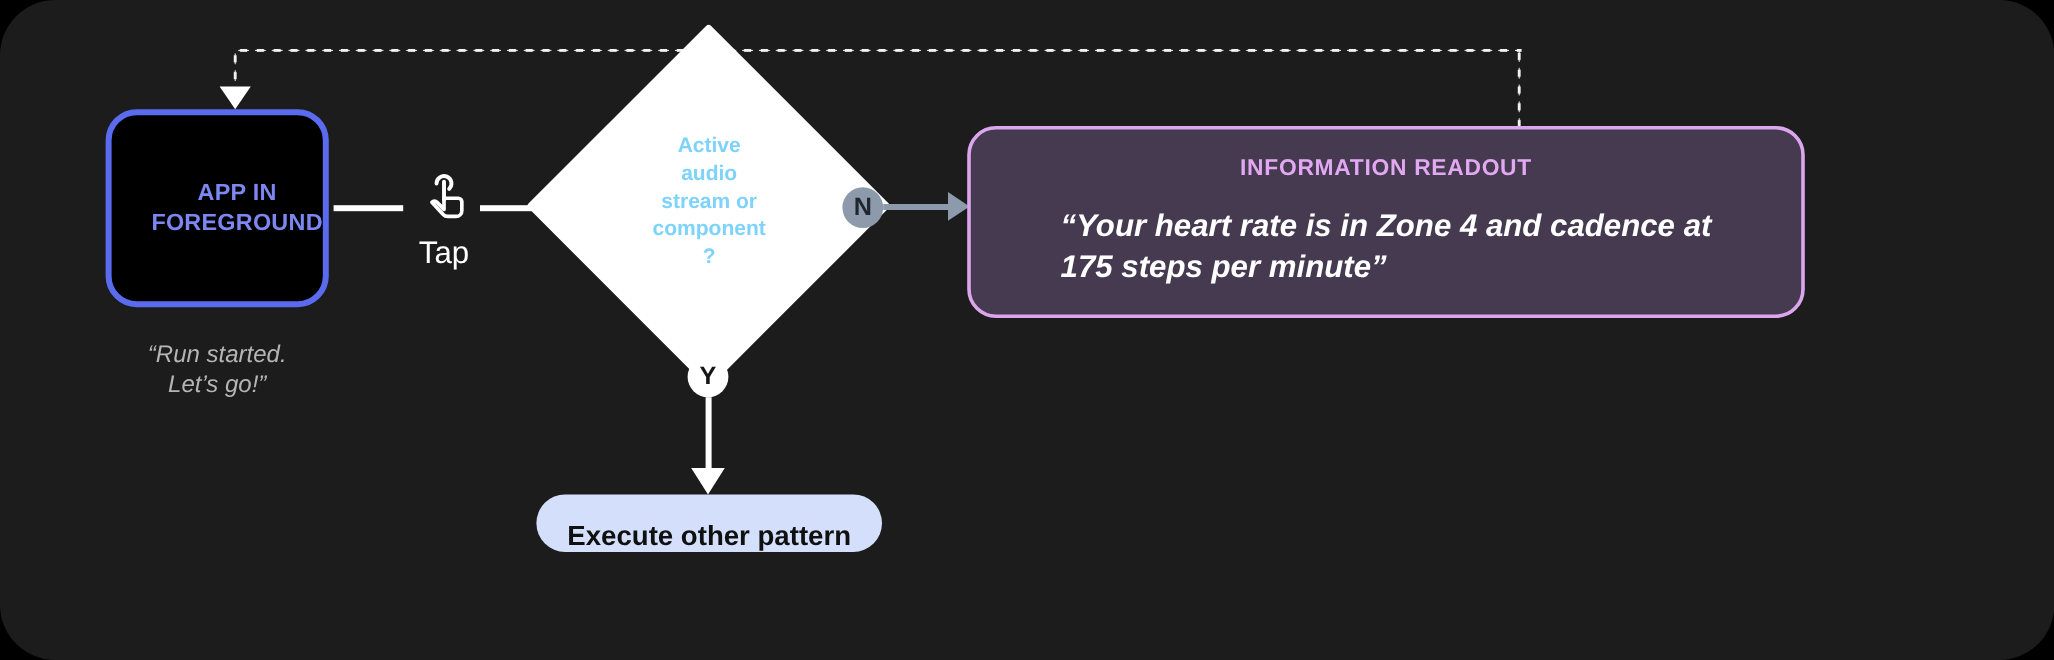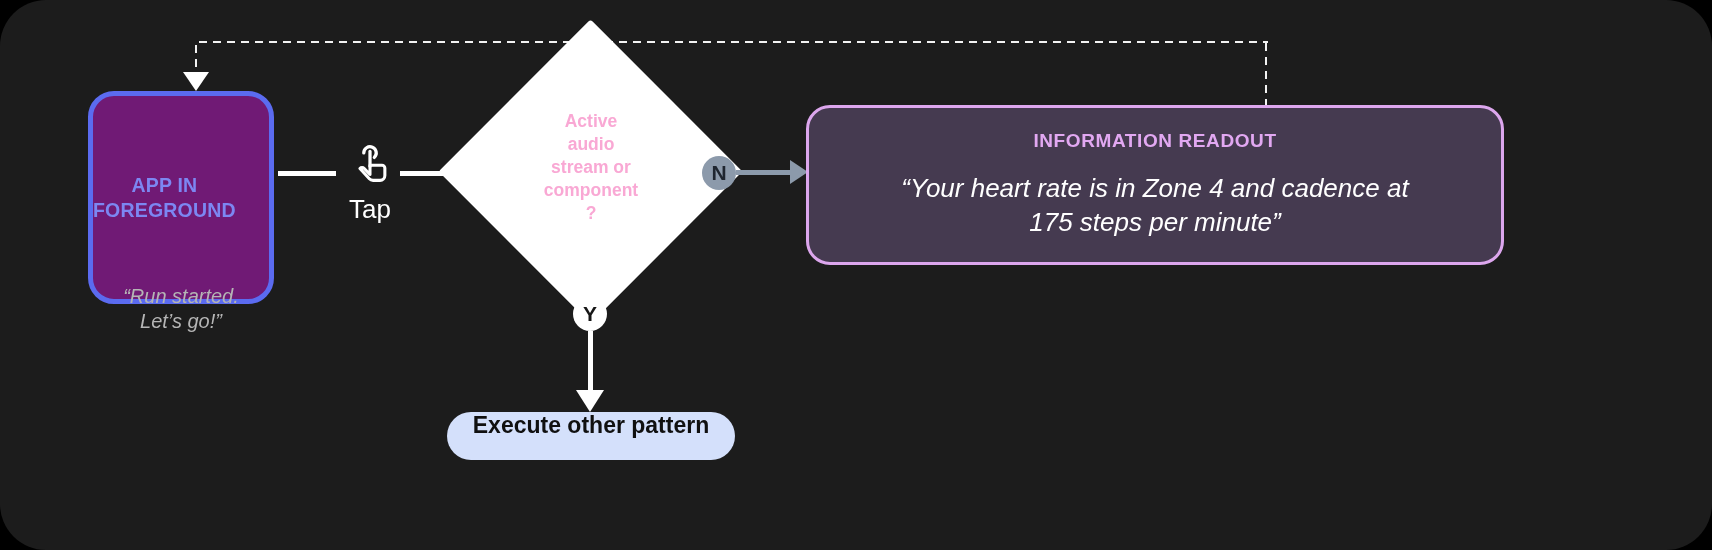--- a/index.html
+++ b/index.html
@@ -21,28 +21,28 @@
     border-radius: 46px;
     overflow: hidden;
   }
   .abs { position: absolute; }
 
   
   #app-node {
     left: 88px;
     top: 91px;
     width: 186px;
-    height: 213px;
+    height: 165px;
     box-sizing: border-box;
-    background: #701a75;
+    background: #000000;
     border: 5px solid #5b6bf0;
     border-radius: 26px;
     display: flex;
     align-items: center;
-    justify-content: flex-start;
+    justify-content: flex-end;
   }
   #app-node-label {
     color: #7c87f2;
     font-size: 19.5px;
     font-weight: bold;
     line-height: 1.28;
     text-align: center;
     letter-spacing: 0.2px;
     white-space: pre-line;
   }
@@ -91,21 +91,21 @@
     height: 215px;
     background: #ffffff;
     transform: rotate(45deg);
     border-radius: 3px;
   }
   #diamond-text {
     left: 505px;
     top: 110px;
     width: 172px;
     text-align: center;
-    color: #f9a8d4;
+    color: #7dd3fc;
     font-size: 17.5px;
     font-weight: bold;
     line-height: 1.32;
     white-space: pre-line;
   }
 
   
   #n-badge {
     left: 702px; top: 156px;
     width: 34px; height: 34px;
@@ -148,21 +148,21 @@
 
   
   #execute-pill {
     left: 447px;
     top: 412px;
     width: 288px;
     height: 48px;
     background: #d4e0fb;
     border-radius: 24px;
     display: flex;
-    align-items: flex-start;
+    align-items: flex-end;
     justify-content: center;
   }
   #execute-pill-label {
     color: #101010;
     font-size: 23px;
     font-weight: bold;
   }
 
   
   #readout-panel {
@@ -183,24 +183,23 @@
   #readout-title {
     color: #e2a8f2;
     font-size: 19px;
     font-weight: bold;
     letter-spacing: 0.6px;
     margin-bottom: 20px;
   }
   #readout-message {
     color: #ffffff;
     font-size: 26px;
-    font-weight: normal;
+    font-weight: bold;
     font-style: italic;
     line-height: 1.3;
-    text-align: center;
     white-space: pre-line;
   }
 
   
   .dotted-h {
     height: 4px;
     background-image: radial-gradient(#f2f2f2 42%, transparent 44%);
     background-size: 14px 4px;
     background-repeat: repeat-x;
     background-position: left center;

